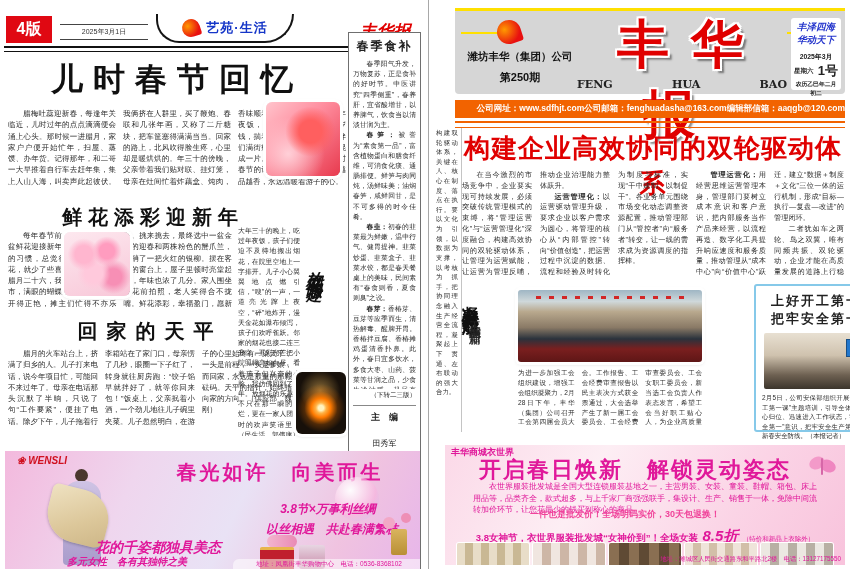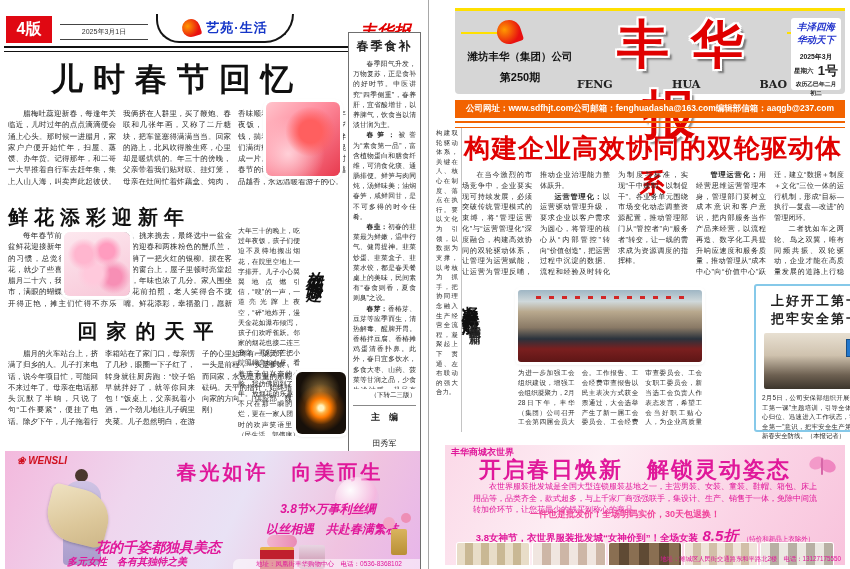--- a/index.html
+++ b/index.html
@@ -21,21 +21,21 @@
          background:radial-gradient(circle at 35% 35%,#ff9a00,#e81010 70%);transform:rotate(-18deg);}
   .red-ital{color:#e00000;font-weight:bold;font-style:italic;font-family:"DejaVu Serif",serif;}
   .rule-thickthin{border-top:2px solid #111;border-bottom:1px solid #111;height:3px;}
   .foodbox{border:1px solid #6f6f6f;background:#fff;box-sizing:border-box;padding:5px 4px;}
   .staff-label{font-weight:bold;font-size:9px;margin-top:5px;}
   .staff-name{font-size:8px;margin-top:14px;}
   .mag{color:#e0189a;}
   .adL{background:linear-gradient(115deg,#f3b9dd 0%,#efd6ee 30%,#e9e2f5 55%,#f0c3e0 80%,#e7b6ea 100%);overflow:hidden;}
   .adR{background:linear-gradient(120deg,#fbd9e8 0%,#fdeef4 35%,#fbd4e6 70%,#f8c3dc 100%);overflow:hidden;}
   .store-photo{width:72px;height:34px;border-radius:2px;box-shadow:0 0 0 1px #fff;}
-  .orangebar{background:#f26300;color:#fff;font-weight:bold;font-size:8.5px;display:flex;align-items:center;justify-content:center;}
+  .orangebar{background:#f26300;color:#fff;font-weight:bold;font-size:8.5px;display:flex;align-items:center;justify-content:flex-end;}
   .bigtitle{color:#e00000;font-weight:bold;font-family:"DejaVu Serif",serif;
     text-shadow:2px 0 #fff,-2px 0 #fff,0 2px #fff,0 -2px #fff,2px 2px #fff,-2px -2px #fff,2px -2px #fff,-2px 2px #fff,4px 4px 2px rgba(0,0,0,.45);}
   .blue-slogan{color:#2233cc;font-weight:bold;font-style:italic;font-family:"DejaVu Serif",serif;}
   .safety-box{border:2px solid #86c9e9;border-radius:3px;background:#fff;box-sizing:border-box;padding:6px 6px 3px 6px;margin-left:48px;}
   p{margin:0;}
 </style>
 </head>
 <body>
 
 <div class="page" style="left:0;top:8px;width:425px;height:569px">
@@ -54,21 +54,21 @@
   <div class="abs red-ital" style="left:348px;top:12px;width:74px;text-align:center;font-size:17px">丰华报</div>
 
   <div class="abs rule-thickthin" style="left:4px;top:38px;width:417px"></div>
 
   <div class="abs headline-serif" style="left:8px;top:50px;width:338px;font-size:32px;letter-spacing:10px;text-align:center">儿时春节回忆</div>
 
   <div class="abs body-text cols3" style="left:8px;top:100px;width:338px;height:92px">腊梅吐蕊迎新春，每逢年关临近，儿时过年的点点滴滴便会涌上心头。那时候一进腊月，家家户户便开始忙年，扫屋、蒸馍、办年货。记得那年，和二哥一大早推着自行车去赶年集，集上人山人海，叫卖声此起彼伏。我俩挤在人群里，买了鞭炮、春联和几张年画，又称了二斤糖块，把车筐塞得满满当当。回家的路上，北风吹得脸生疼，心里却是暖烘烘的。年三十的傍晚，父亲带着我们贴对联、挂灯笼，母亲在灶间忙着炸藕盒、炖肉，香味顺着门缝飘出老远。吃过年夜饭，我们攥着几毛钱的压岁钱，揣着满兜的糖果，跟着伙伴们满街疯跑，鞭炮声、欢笑声混成一片。如今年味淡了，可儿时春节的记忆，却像一坛老酒，越品越香，永远温暖着游子的心。</div>
 
   <div class="abs photo" style="left:266px;top:94px;width:74px;height:74px;background:radial-gradient(circle at 60% 40%,#ff5f5f 0 18%,rgba(255,95,95,0) 40%),radial-gradient(circle at 30% 70%,#ffd0d8,rgba(255,208,216,0) 50%),linear-gradient(135deg,#ffc4cc,#ff8fa0 40%,#e83a4e)"></div>
 
-  <div class="abs headline-serif" style="left:8px;top:196px;width:290px;font-size:20px;letter-spacing:6px;text-align:left">鲜花添彩迎新年</div>
+  <div class="abs headline-serif" style="left:8px;top:196px;width:290px;font-size:20px;letter-spacing:6px;text-align:center">鲜花添彩迎新年</div>
 
   <div class="abs body-text cols2" style="left:8px;top:222px;width:224px;height:86px">每年春节前，我都会买上几盆鲜花迎接新年。这是多年养成的习惯，总觉得过年没有几盆花，就少了些喜庆的气氛。今年腊月二十六，我和女儿一起逛花市，满眼的蝴蝶兰、水仙、杜鹃开得正艳，摊主们忙得不亦乐乎。挑来挑去，最终选中一盆金黄的迎春和两株粉色的蟹爪兰，又捎了一把火红的银柳。摆在客厅的窗台上，屋子里顿时亮堂起来，年味也浓了几分。家人围坐在花前拍照，老人笑得合不拢嘴。鲜花添彩，幸福盈门，愿新的一年像这满屋的花儿一样，红红火火，芬芳四溢。（民生活　赵家康）</div>
 
   <div class="abs photo" style="left:64px;top:224px;width:66px;height:64px;background:radial-gradient(circle at 30% 35%,#ffb6cf 0 14%,rgba(255,182,207,0) 26%),radial-gradient(circle at 65% 30%,#ff9cbf 0 12%,rgba(255,156,191,0) 24%),radial-gradient(circle at 45% 65%,#ffc9dc 0 16%,rgba(255,201,220,0) 30%),radial-gradient(circle at 75% 70%,#f78fb5 0 12%,rgba(247,143,181,0) 26%),linear-gradient(160deg,#fde8ef,#f8c7d8)"></div>
 
   <div class="abs tiny" style="left:238px;top:218px;width:62px;height:210;height:210px;font-size:6.8px">大年三十的晚上，吃过年夜饭，孩子们便迫不及待地搬出烟花，在院里空地上一字排开。儿子小心翼翼地点燃引信，“嗖”的一声，一道亮光蹿上夜空，“砰”地炸开，漫天金花如瀑布倾泻，孩子们欢呼雀跃。邻家的烟花也接二连三升空，五彩光芒把小院照得亮如白昼。看着孩子们兴奋的小脸，我仿佛回到了童年。放烟花的乐趣，不只在那一瞬的绚烂，更在一家人团聚时的欢声笑语里。（民生活　郭伟康）</div>
 
   <div class="abs vert headline-serif" style="left:303px;top:250px;height:110px;font-size:16px;font-style:italic;letter-spacing:3px">放烟花的乐趣</div>
 
   <div class="abs photo" style="left:296px;top:364px;width:50px;height:62px;background:radial-gradient(circle at 50% 58%,#fff3c0 0 6%,#ffb347 12%,#ff7a00 22%,rgba(255,122,0,.25) 38%,rgba(0,0,0,0) 55%),radial-gradient(circle at 48% 30%,rgba(255,200,100,.5),rgba(0,0,0,0) 40%),#17100a"></div>
@@ -150,21 +150,21 @@
         <span style="font-size:6.5px;font-weight:bold">星期六</span>
         <span style="font-size:13px;font-weight:bold">1号</span>
       </div>
       <div style="font-size:5.8px;font-weight:bold">农历乙巳年二月初二</div>
     </div>
   </div>
 
   <div class="abs orangebar" style="left:25px;top:100px;width:390px;height:18px">
     <span>公司网址：www.sdfhjt.com</span>
     <span>公司邮箱：fenghuadasha@163.com</span>
-    <span>编辑部信箱：aaqgb@237.com</span>
+    <span>编辑部信箱：aaqgb@120.com</span>
   </div>
   <div class="abs" style="left:25px;top:121px;width:390px;height:4px;border-top:2px solid #f26300;border-bottom:1px solid #f26300"></div>
 
   <div class="abs" style="left:32px;top:131px;width:382px;text-align:center;color:#e00000;font-weight:bold;font-size:26px;letter-spacing:1px">构建企业高效协同的双轮驱动体系</div>
 
   <div class="abs body-text cols5" style="left:32px;top:170px;width:382px;height:112px;font-size:7.2px;text-indent:0">
     <p style="text-indent:2em">在当今激烈的市场竞争中，企业要实现可持续发展，必须突破传统管理模式的束缚，将“管理运营化”与“运营管理化”深度融合，构建高效协同的双轮驱动体系，让管理为运营赋能，让运营为管理反哺，推动企业治理能力整体跃升。</p>
     <p style="text-indent:2em"><span class="lead-in">运营管理化：</span><span>以运营驱动管理升级，要求企业以客户需求为圆心，将管理的核心从“内部管控”转向“价值创造”，把运营过程中沉淀的数据、流程和经验及时转化为制度与标准，实现“干中建制、以制促干”。各业务单元围绕市场变化动态调整资源配置，推动管理部门从“管控者”向“服务者”转变，让一线的需求成为资源调度的指挥棒。</span></p>
     <p style="text-indent:2em"><span class="lead-in">管理运营化：</span><span>用经营思维运营管理本身，管理部门要树立成本意识和客户意识，把内部服务当作产品来经营，以流程再造、数字化工具提升响应速度和服务质量，推动管理从“成本中心”向“价值中心”跃迁，建立“数据＋制度＋文化”三位一体的运行机制，形成“目标—执行—复盘—改进”的管理闭环。</span></p>
     <p style="text-indent:2em">二者犹如车之两轮、鸟之双翼，唯有同频共振、双轮驱动，企业才能在高质量发展的道路上行稳致远。（本报评论员）</p>

